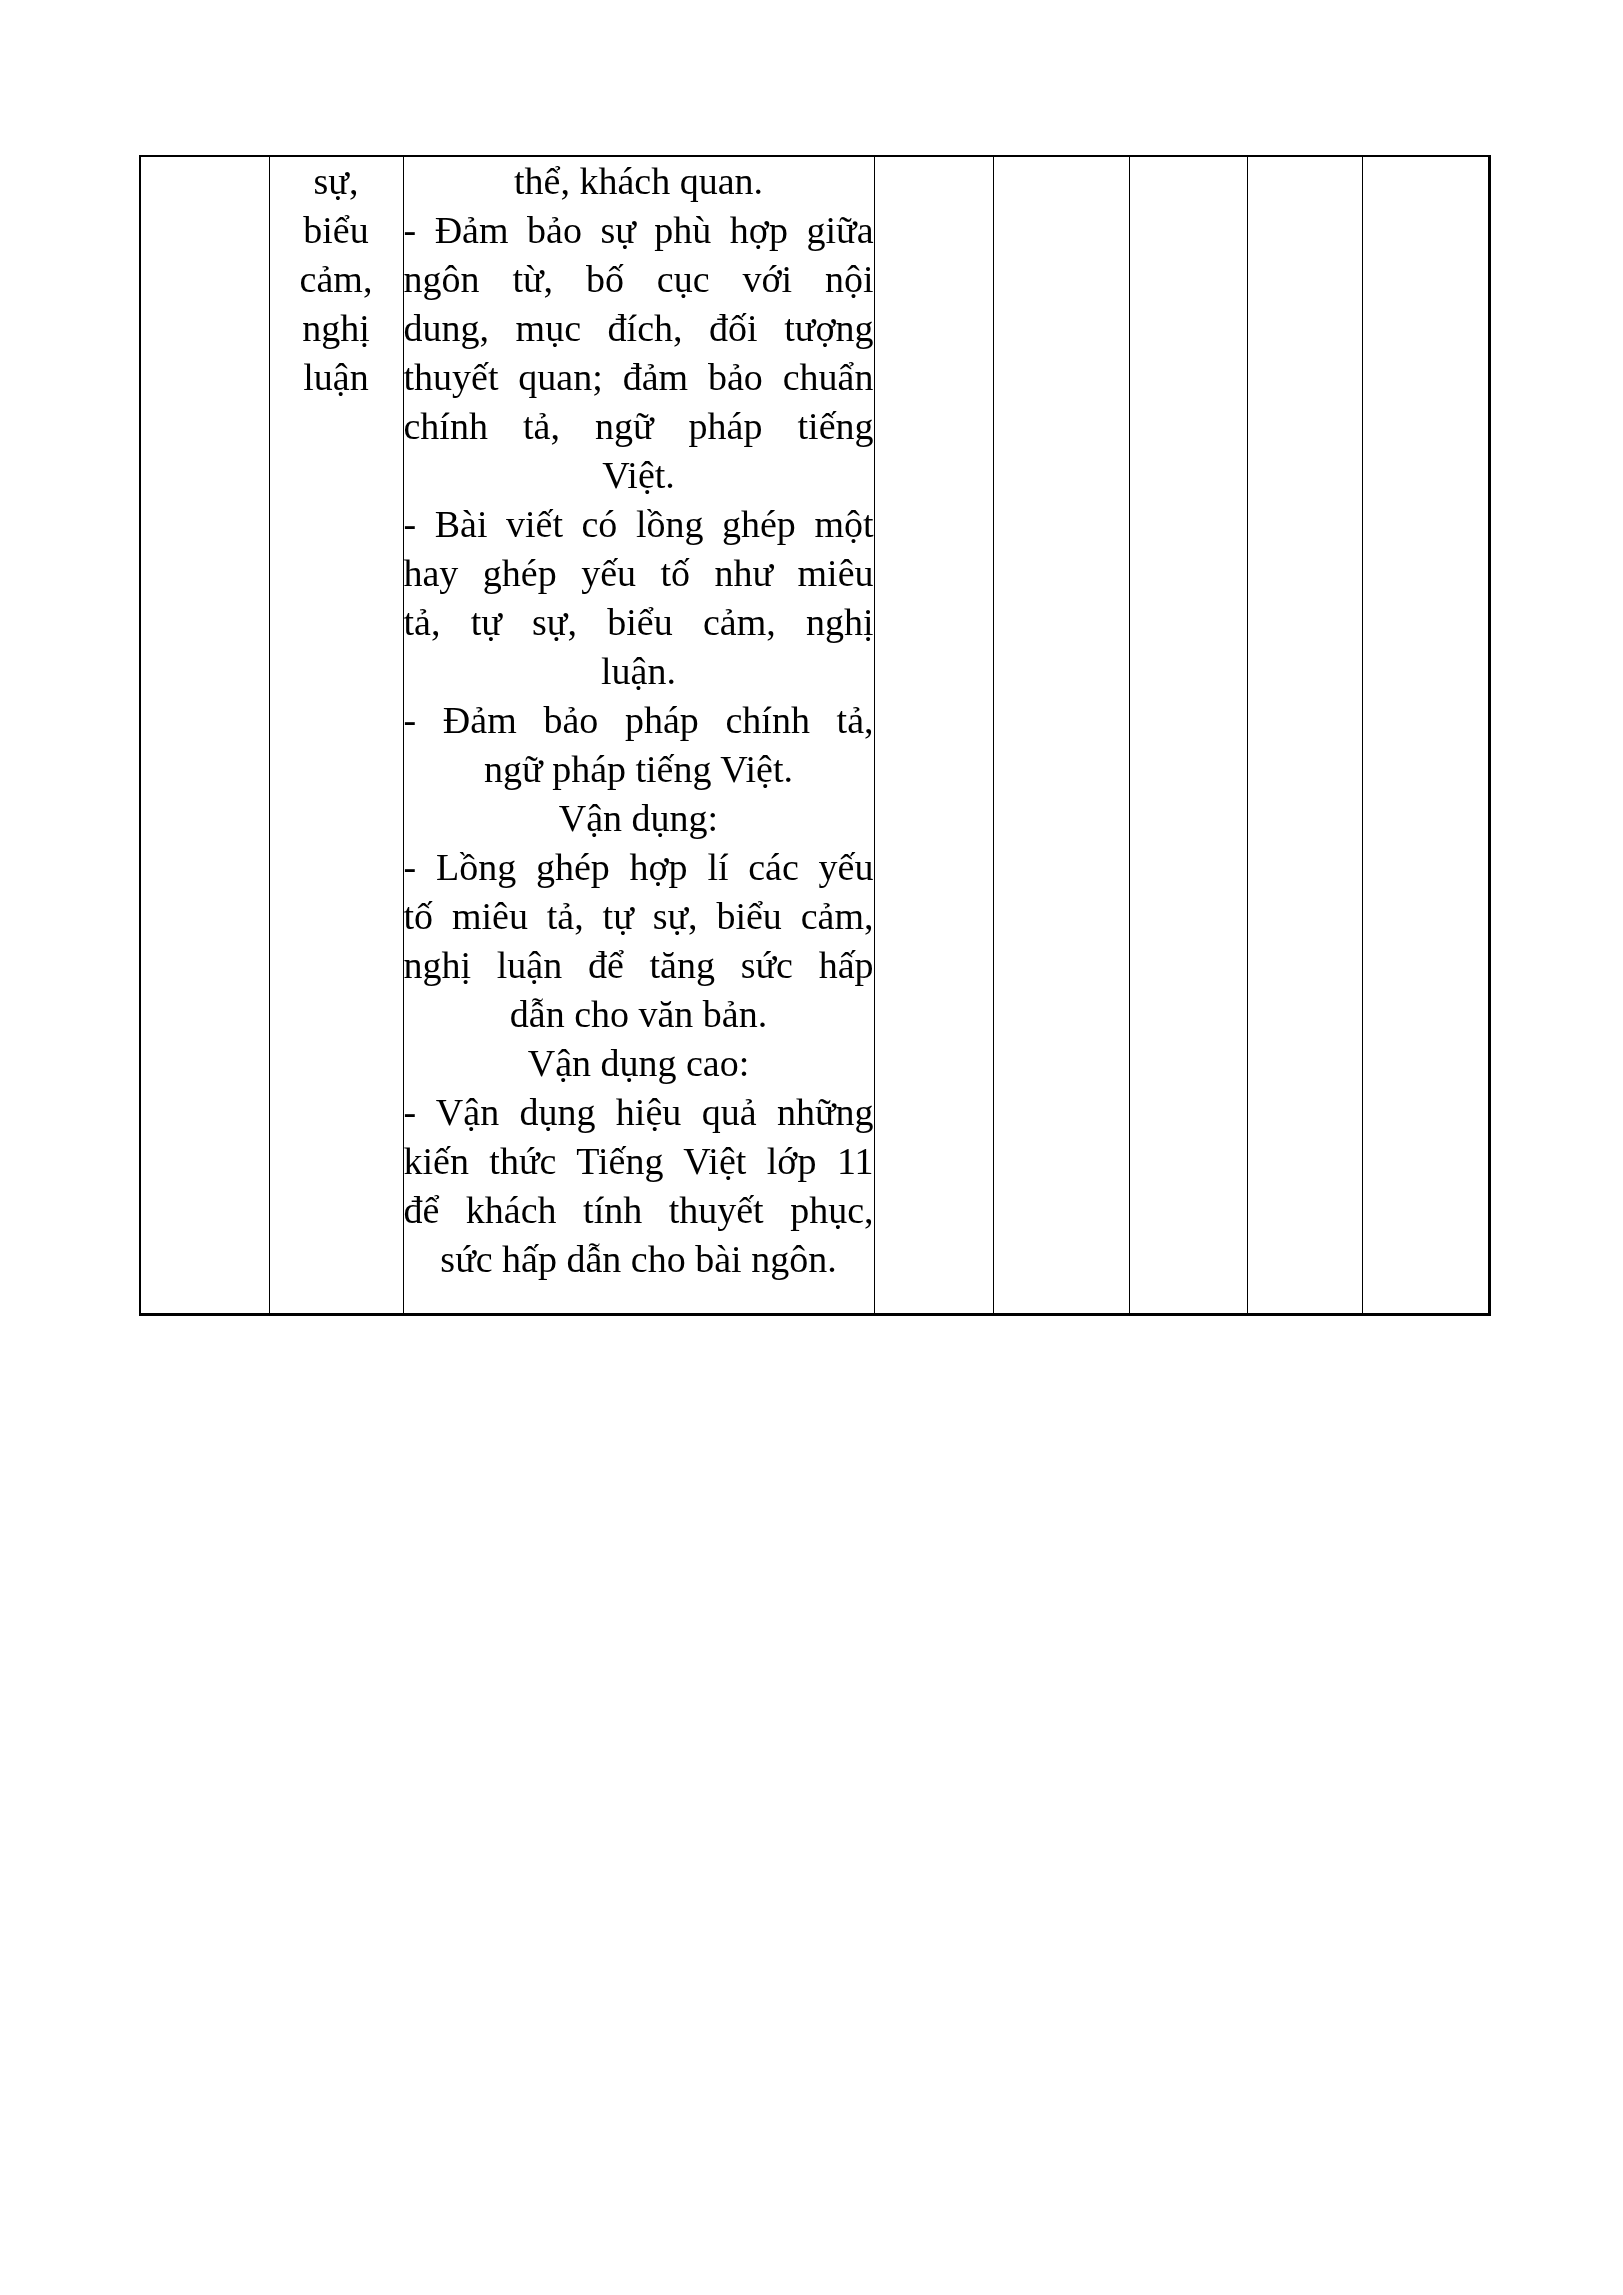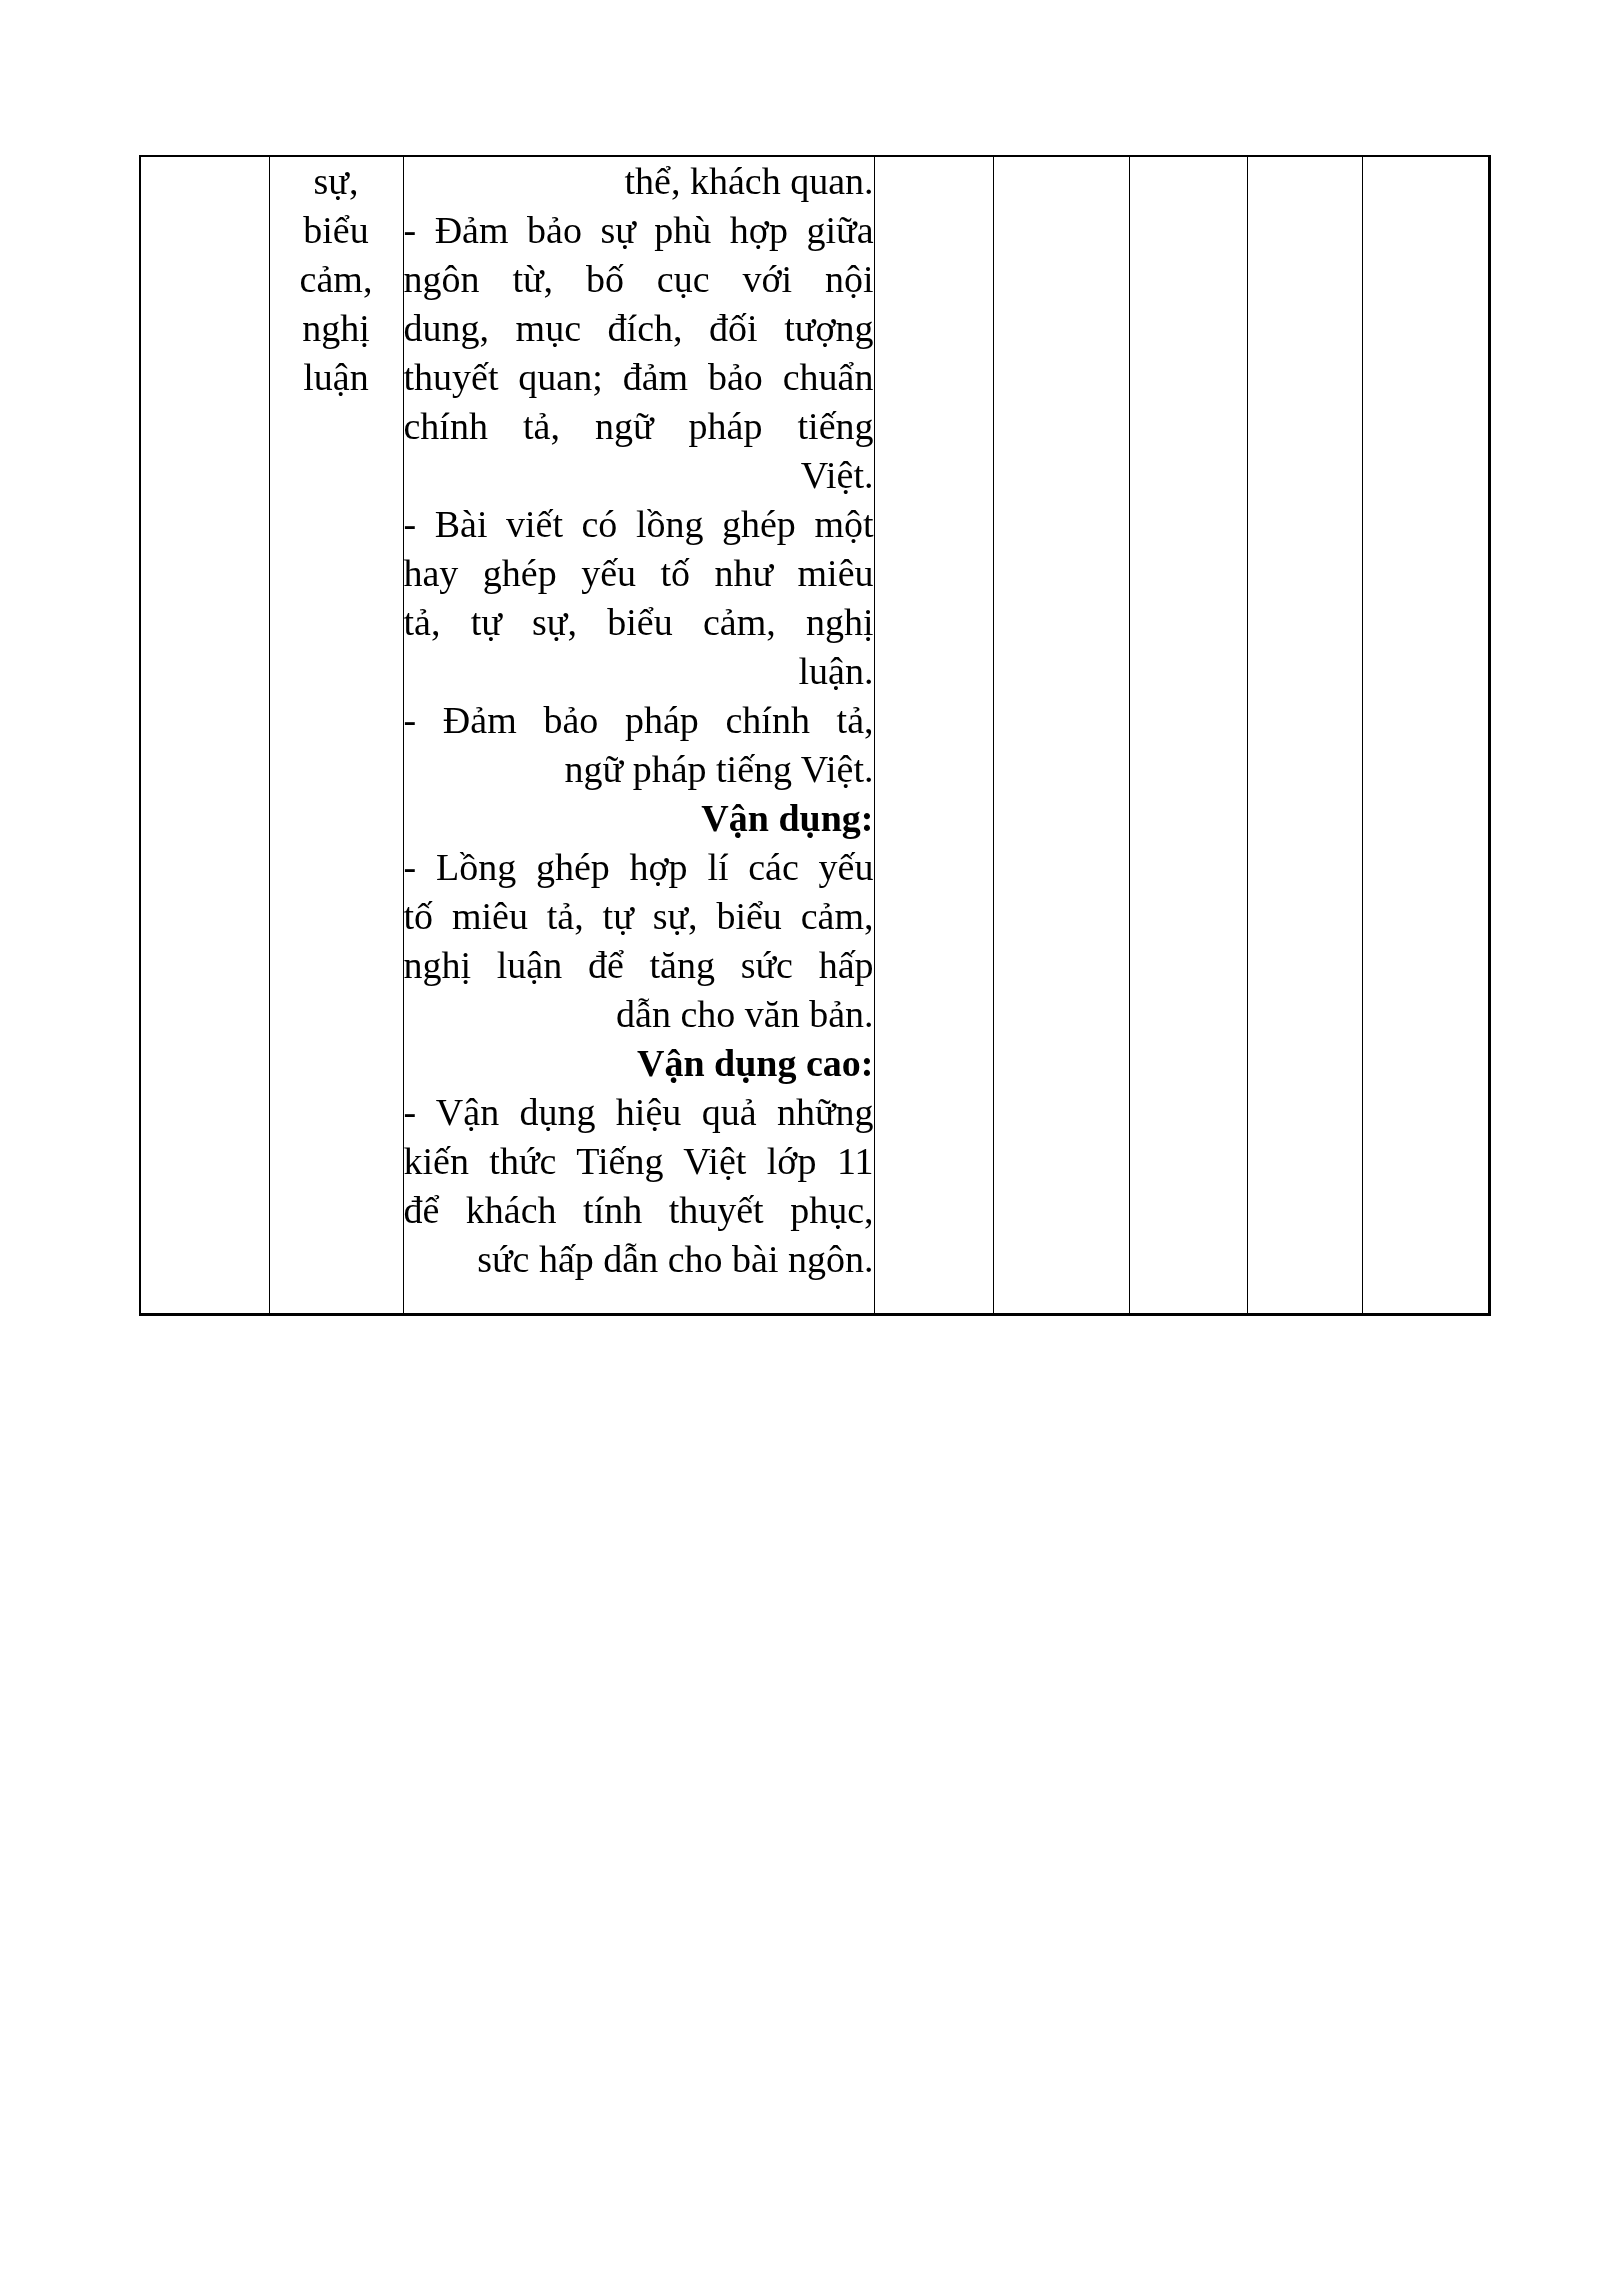--- a/index.html
+++ b/index.html
@@ -41,31 +41,31 @@
     margin-left: 48px;
   }
   td.cell-req {
     padding: 4.7px 14px 0 12.6px;
   }
   .ln {
     font-size: 38px;
     line-height: 49px;
     height: 49px;
     overflow: hidden;
-    text-align: right;
+    text-align: center;
   }
   td.cell-topic .ln {
     text-align: center;
   }
   .ln.jf {
     text-align: justify;
     text-align-last: justify;
   }
   .blk.bold .ln {
-    font-weight: bold;
+    font-weight: normal;
   }
 </style>
 </head>
 <body>
 
 <div class="page">
   <table class="grid">
     <colgroup>
       <col style="width:129px">
       <col style="width:134px">

